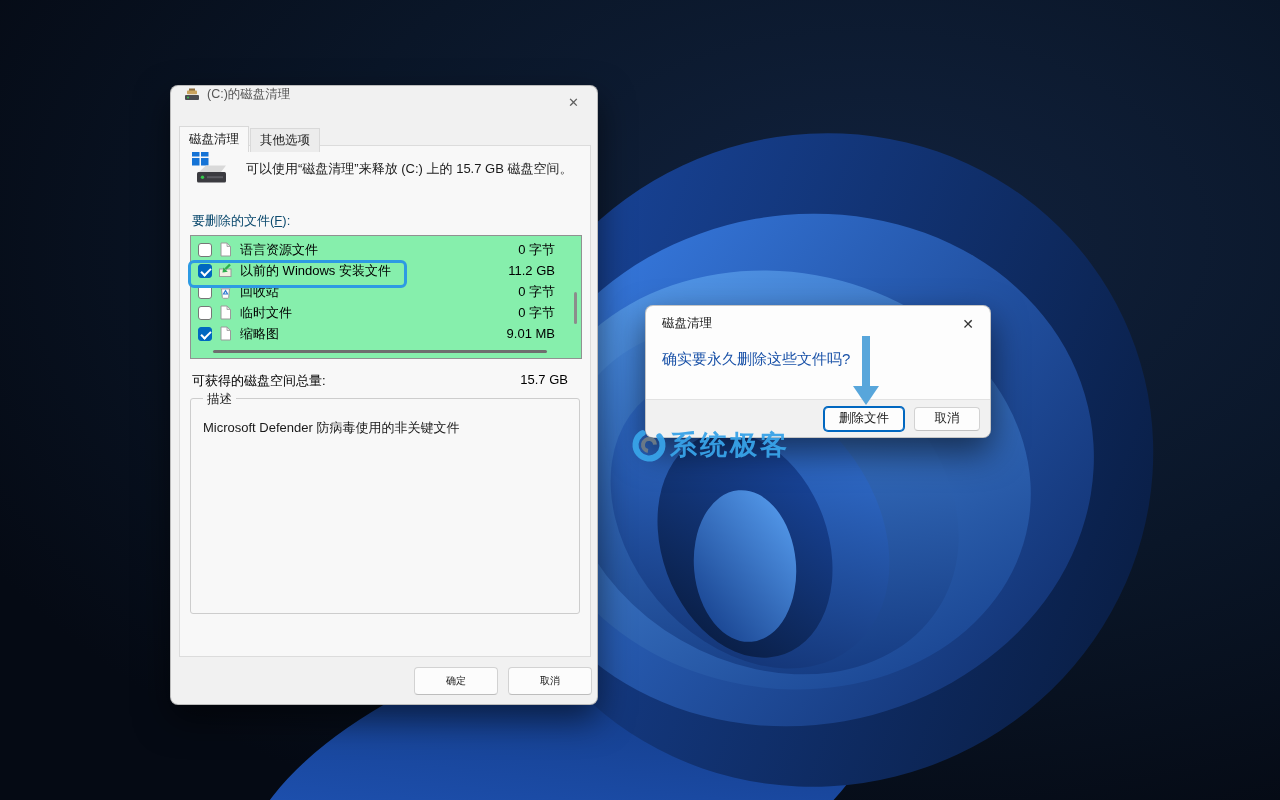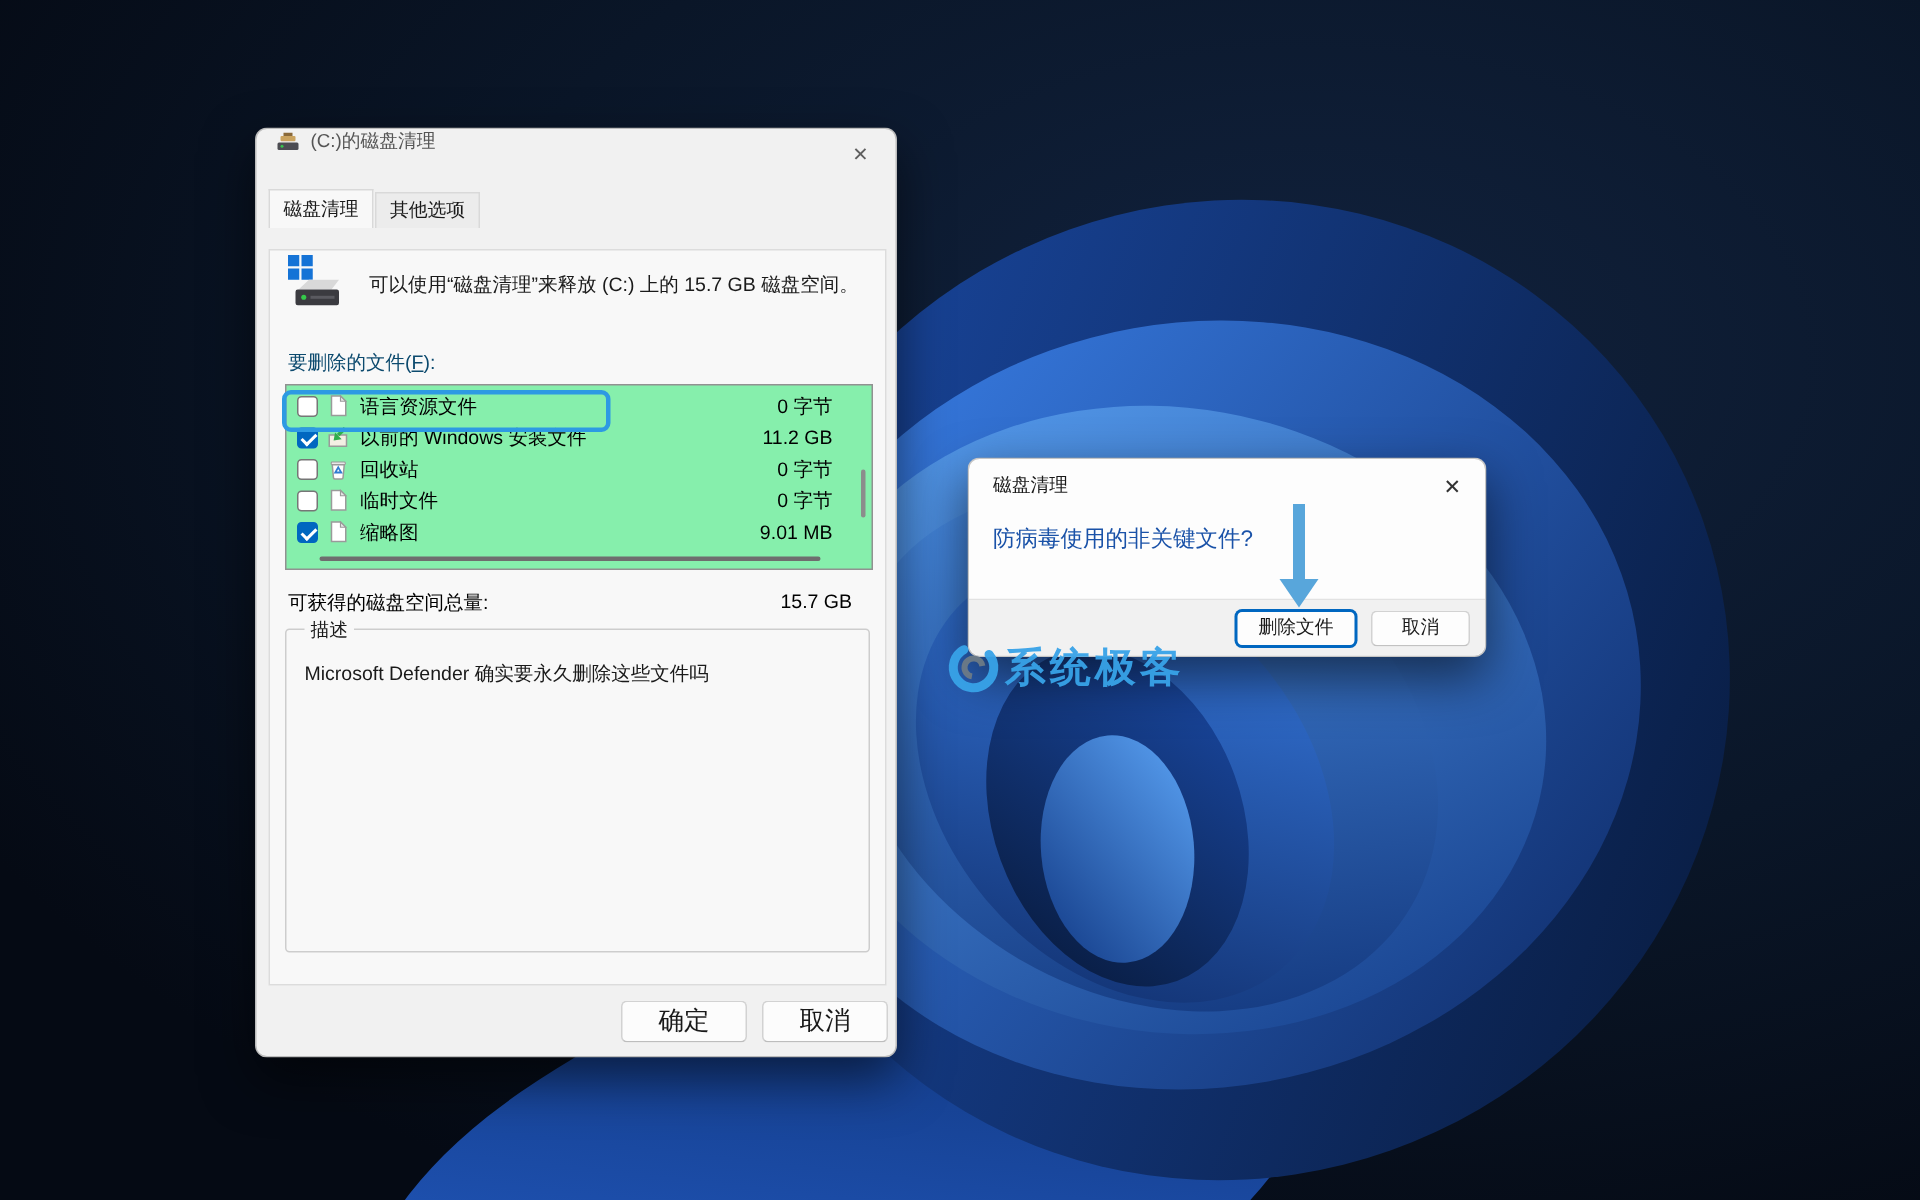--- a/index.html
+++ b/index.html
@@ -20,21 +20,21 @@
   .main-title { position:absolute; left:0; top:0; right:0; height:32px;
     display:flex; align-items:flex-start; padding-left:13px; }
   .main-title .t { font-size:12.5px; color:#555; margin-left:7px; }
   .main-title .close-btn { position:absolute; right:12px; top:6px; }
 
   .tabbar { position:absolute; left:8px; top:40px; display:flex; align-items:flex-end; z-index:2; }
   .tab { font-size:12.5px; color:#1a1a1a; padding:3px 9px 3px 9px; background:#ececec;
     border:1px solid #d9d9d9; border-bottom:none; margin-right:1px; margin-bottom:-1px; cursor:pointer; }
   .tab.active { background:#f8f8f8; padding-top:4px; padding-bottom:4px; }
 
-  .tabpage { position:absolute; left:8px; top:80px; width:412px; bottom:47px;
+  .tabpage { position:absolute; left:8px; top:59px; width:412px; bottom:47px;
     background:#f8f8f8; border:1px solid #dcdcdc; }
 
   .drive-ic { position:absolute; left:10px; top:1px; width:42px; height:42px; }
   .intro { position:absolute; left:66px; top:14px; right:10px; font-size:13px; color:#1a1a1a; }
 
   .files-label { position:absolute; left:12px; top:66px; font-size:13px; color:#0c4a6e; }
   .files-label .mn { text-decoration:underline; }
 
   .listbox { position:absolute; left:10px; top:89px; width:392px; height:124px;
     background:#86efac; border:1px solid #919191; }
@@ -63,21 +63,21 @@
   .groupbox { position:absolute; left:10px; top:252px; width:390px; height:216px;
     border:1px solid #cdcdcd; border-radius:3px; }
   .groupbox .legend { position:absolute; left:12px; top:-8px; background:#f8f8f8;
     padding:0 4px; font-size:12.5px; color:#1a1a1a; }
   .groupbox .desc { position:absolute; left:12px; top:20px; right:10px;
     font-size:13px; color:#1a1a1a; }
 
   .main-footer { position:absolute; left:0; right:0; bottom:0; height:47px;
     display:flex; justify-content:flex-end; align-items:center; gap:10px; padding-right:5px; }
   .btn { height:28px; min-width:84px; background:#fcfcfc; border:1px solid #d2d2d2;
-    border-bottom-color:#bdbdbd; border-radius:4px; font-size:17px; color:#1a1a1a;
+    border-bottom-color:#bdbdbd; border-radius:4px; font-size:10px; color:#1a1a1a;
     font-family:Liberation Mono, monospace; cursor:pointer; }
 
   
   .anno-box { position:absolute; left:188px; top:260px; width:219px; height:28px;
     border:3px solid var(--annotation); border-radius:6px; z-index:15; pointer-events:none; }
 
   
   .confirm-dlg { left:645px; top:305px; width:346px; height:133px; background:#fdfdfd; z-index:20; }
   .confirm-title { position:absolute; left:16px; top:9px; font-size:12.5px; color:#1a1a1a; }
   .confirm-dlg .close-btn { position:absolute; right:10px; top:7px; color:#333; font-size:14px; }
@@ -254,38 +254,38 @@
         <div class="hscroll"></div>
       </div>
 
       <div class="total-row">
         <span>可获得的磁盘空间总量:</span>
         <span>15.7 GB</span>
       </div>
 
       <div class="groupbox">
         <span class="legend">描述</span>
-        <div class="desc">Microsoft Defender 确实要永久删除这些文件吗</div>
+        <div class="desc">Microsoft Defender 防病毒使用的非关键文件</div>
       </div>
     </div>
 
     <div class="main-footer">
       <button class="btn">确定</button>
       <button class="btn">取消</button>
     </div>
   </div>
 
   <div class="anno-box"></div>
 
   <div class="dlg confirm-dlg">
     <span class="confirm-title">磁盘清理</span>
     <button class="close-btn">
       <span>✕</span>
     </button>
-    <div class="confirm-msg">防病毒使用的非关键文件?</div>
+    <div class="confirm-msg">确实要永久删除这些文件吗?</div>
     <div class="confirm-footer">
       <button class="sbtn delete">删除文件</button>
       <button class="sbtn cancel">取消</button>
     </div>
   </div>
 
   <svg class="anno-arrow" width="32" height="70" viewBox="0 0 32 70">
     <rect x="12" y="0" width="8" height="52" fill="var(--arrow)"></rect>
     <path d="M3 50 H29 L16 69 Z" fill="var(--arrow)"></path>
   </svg>

